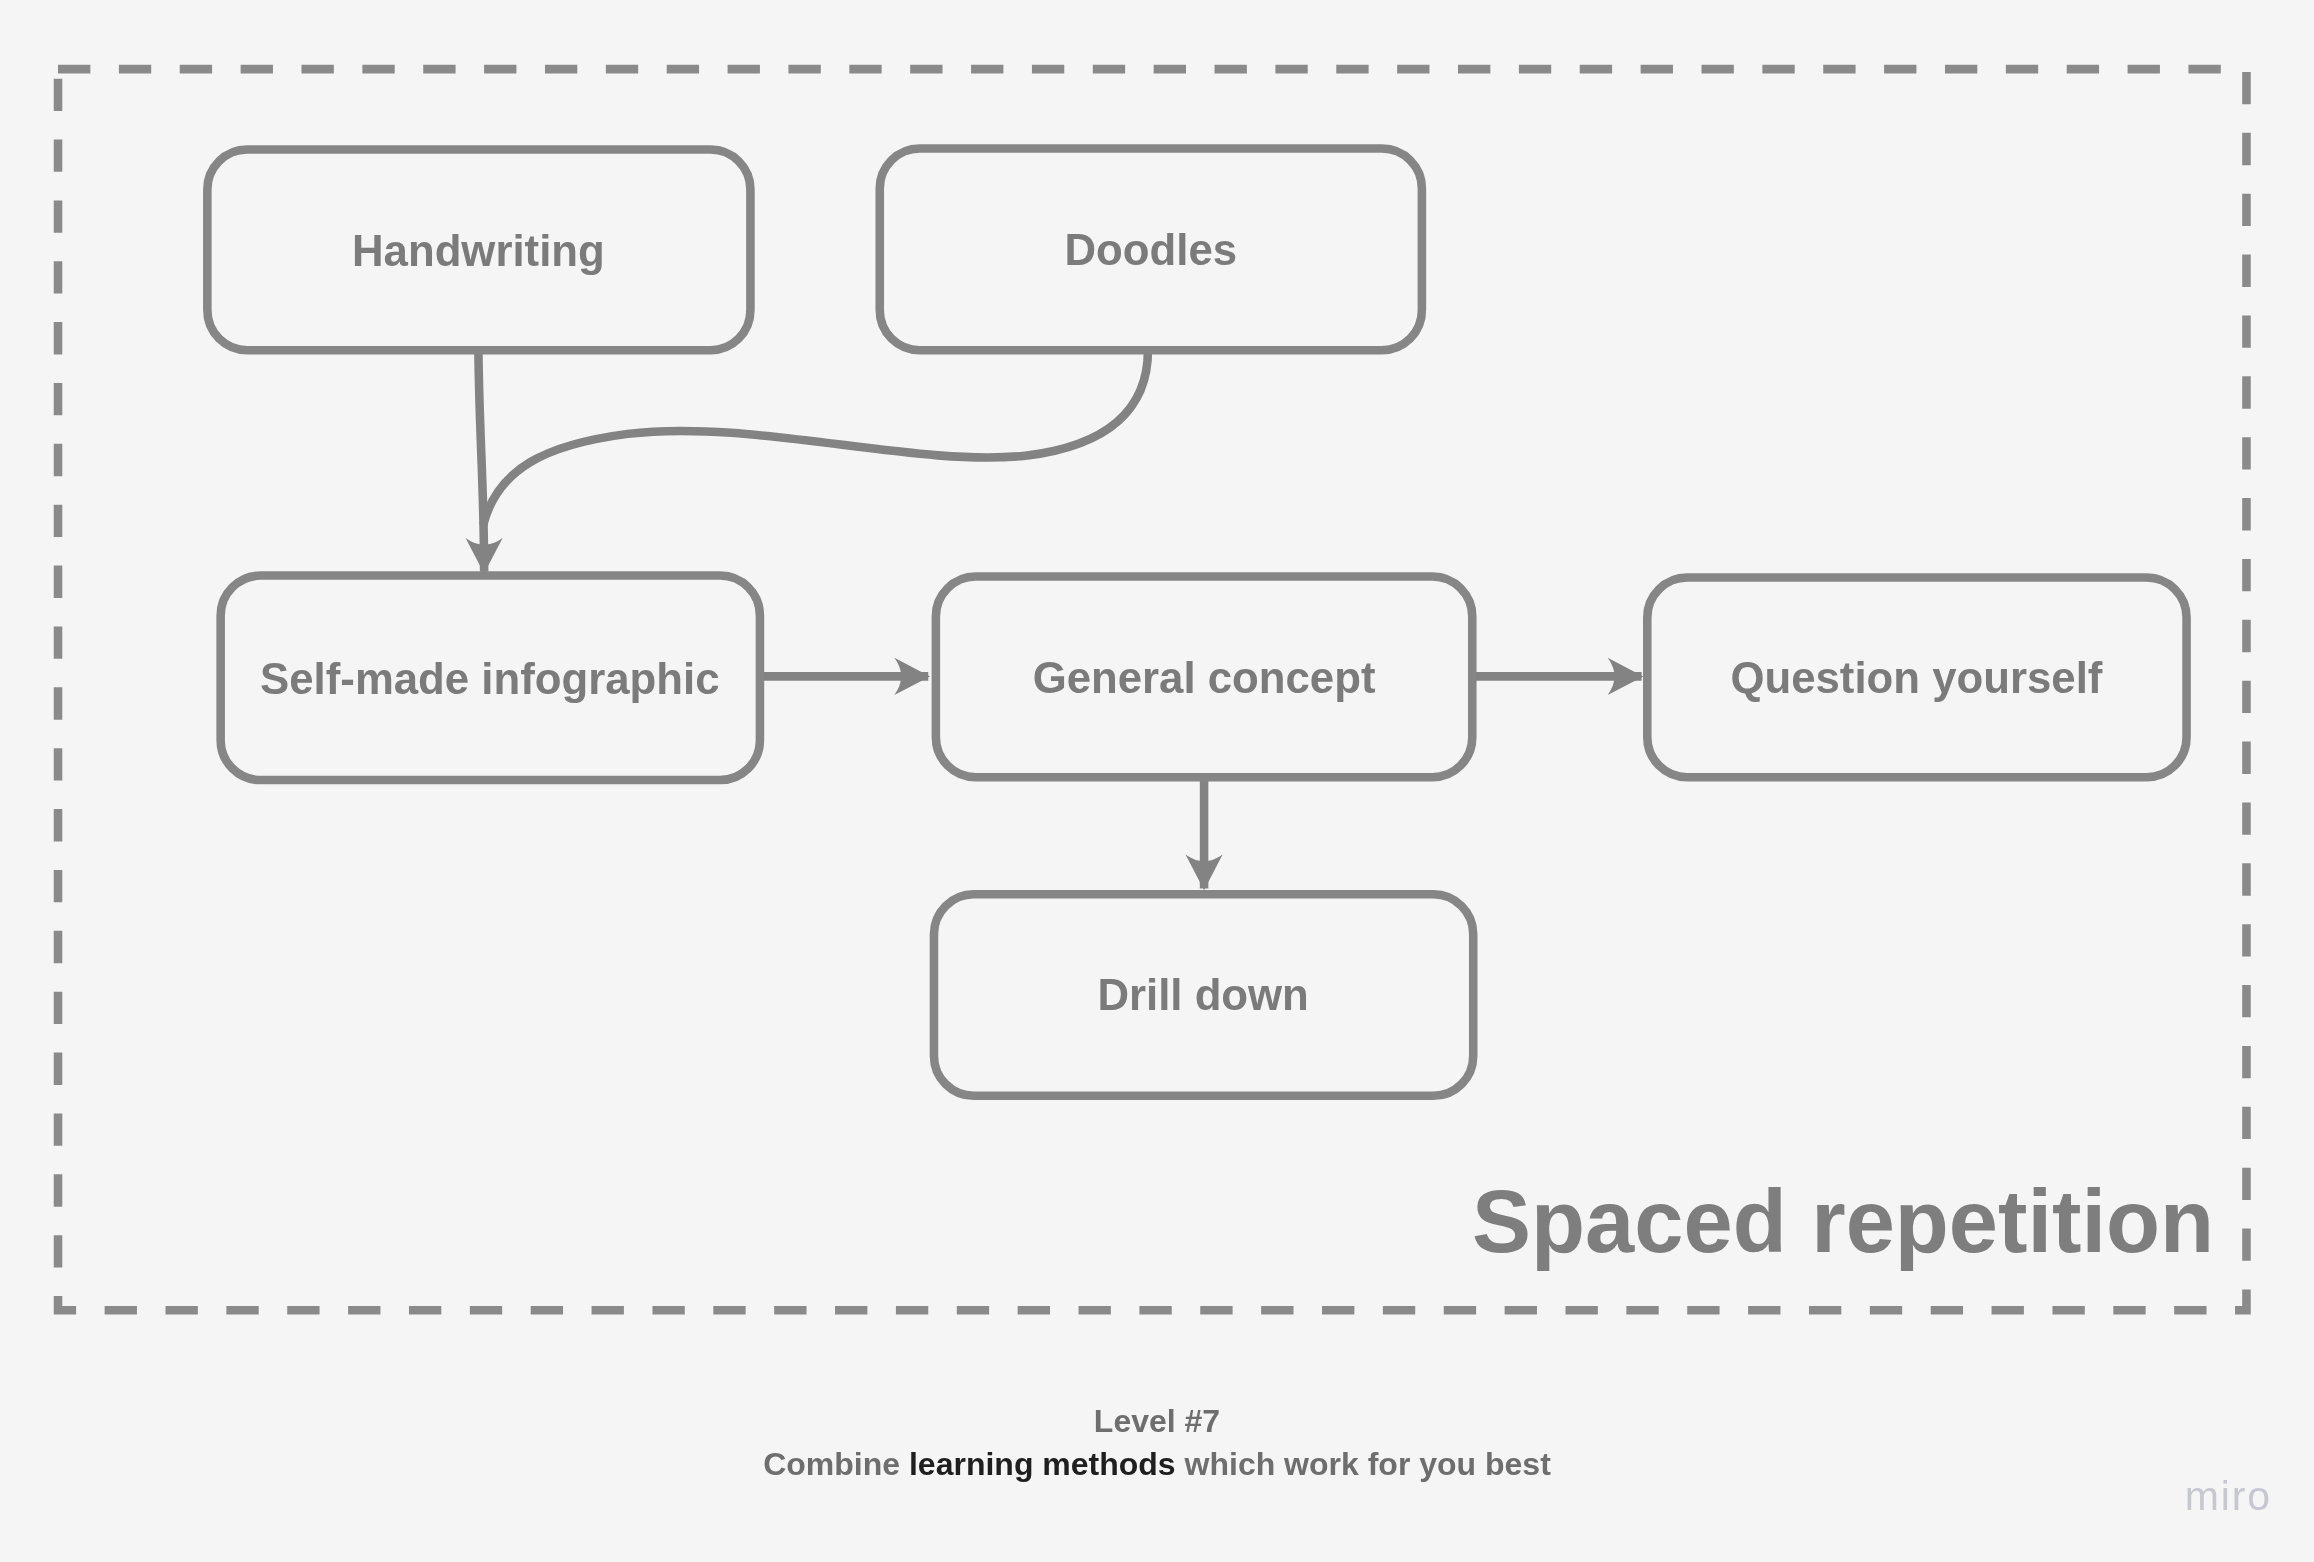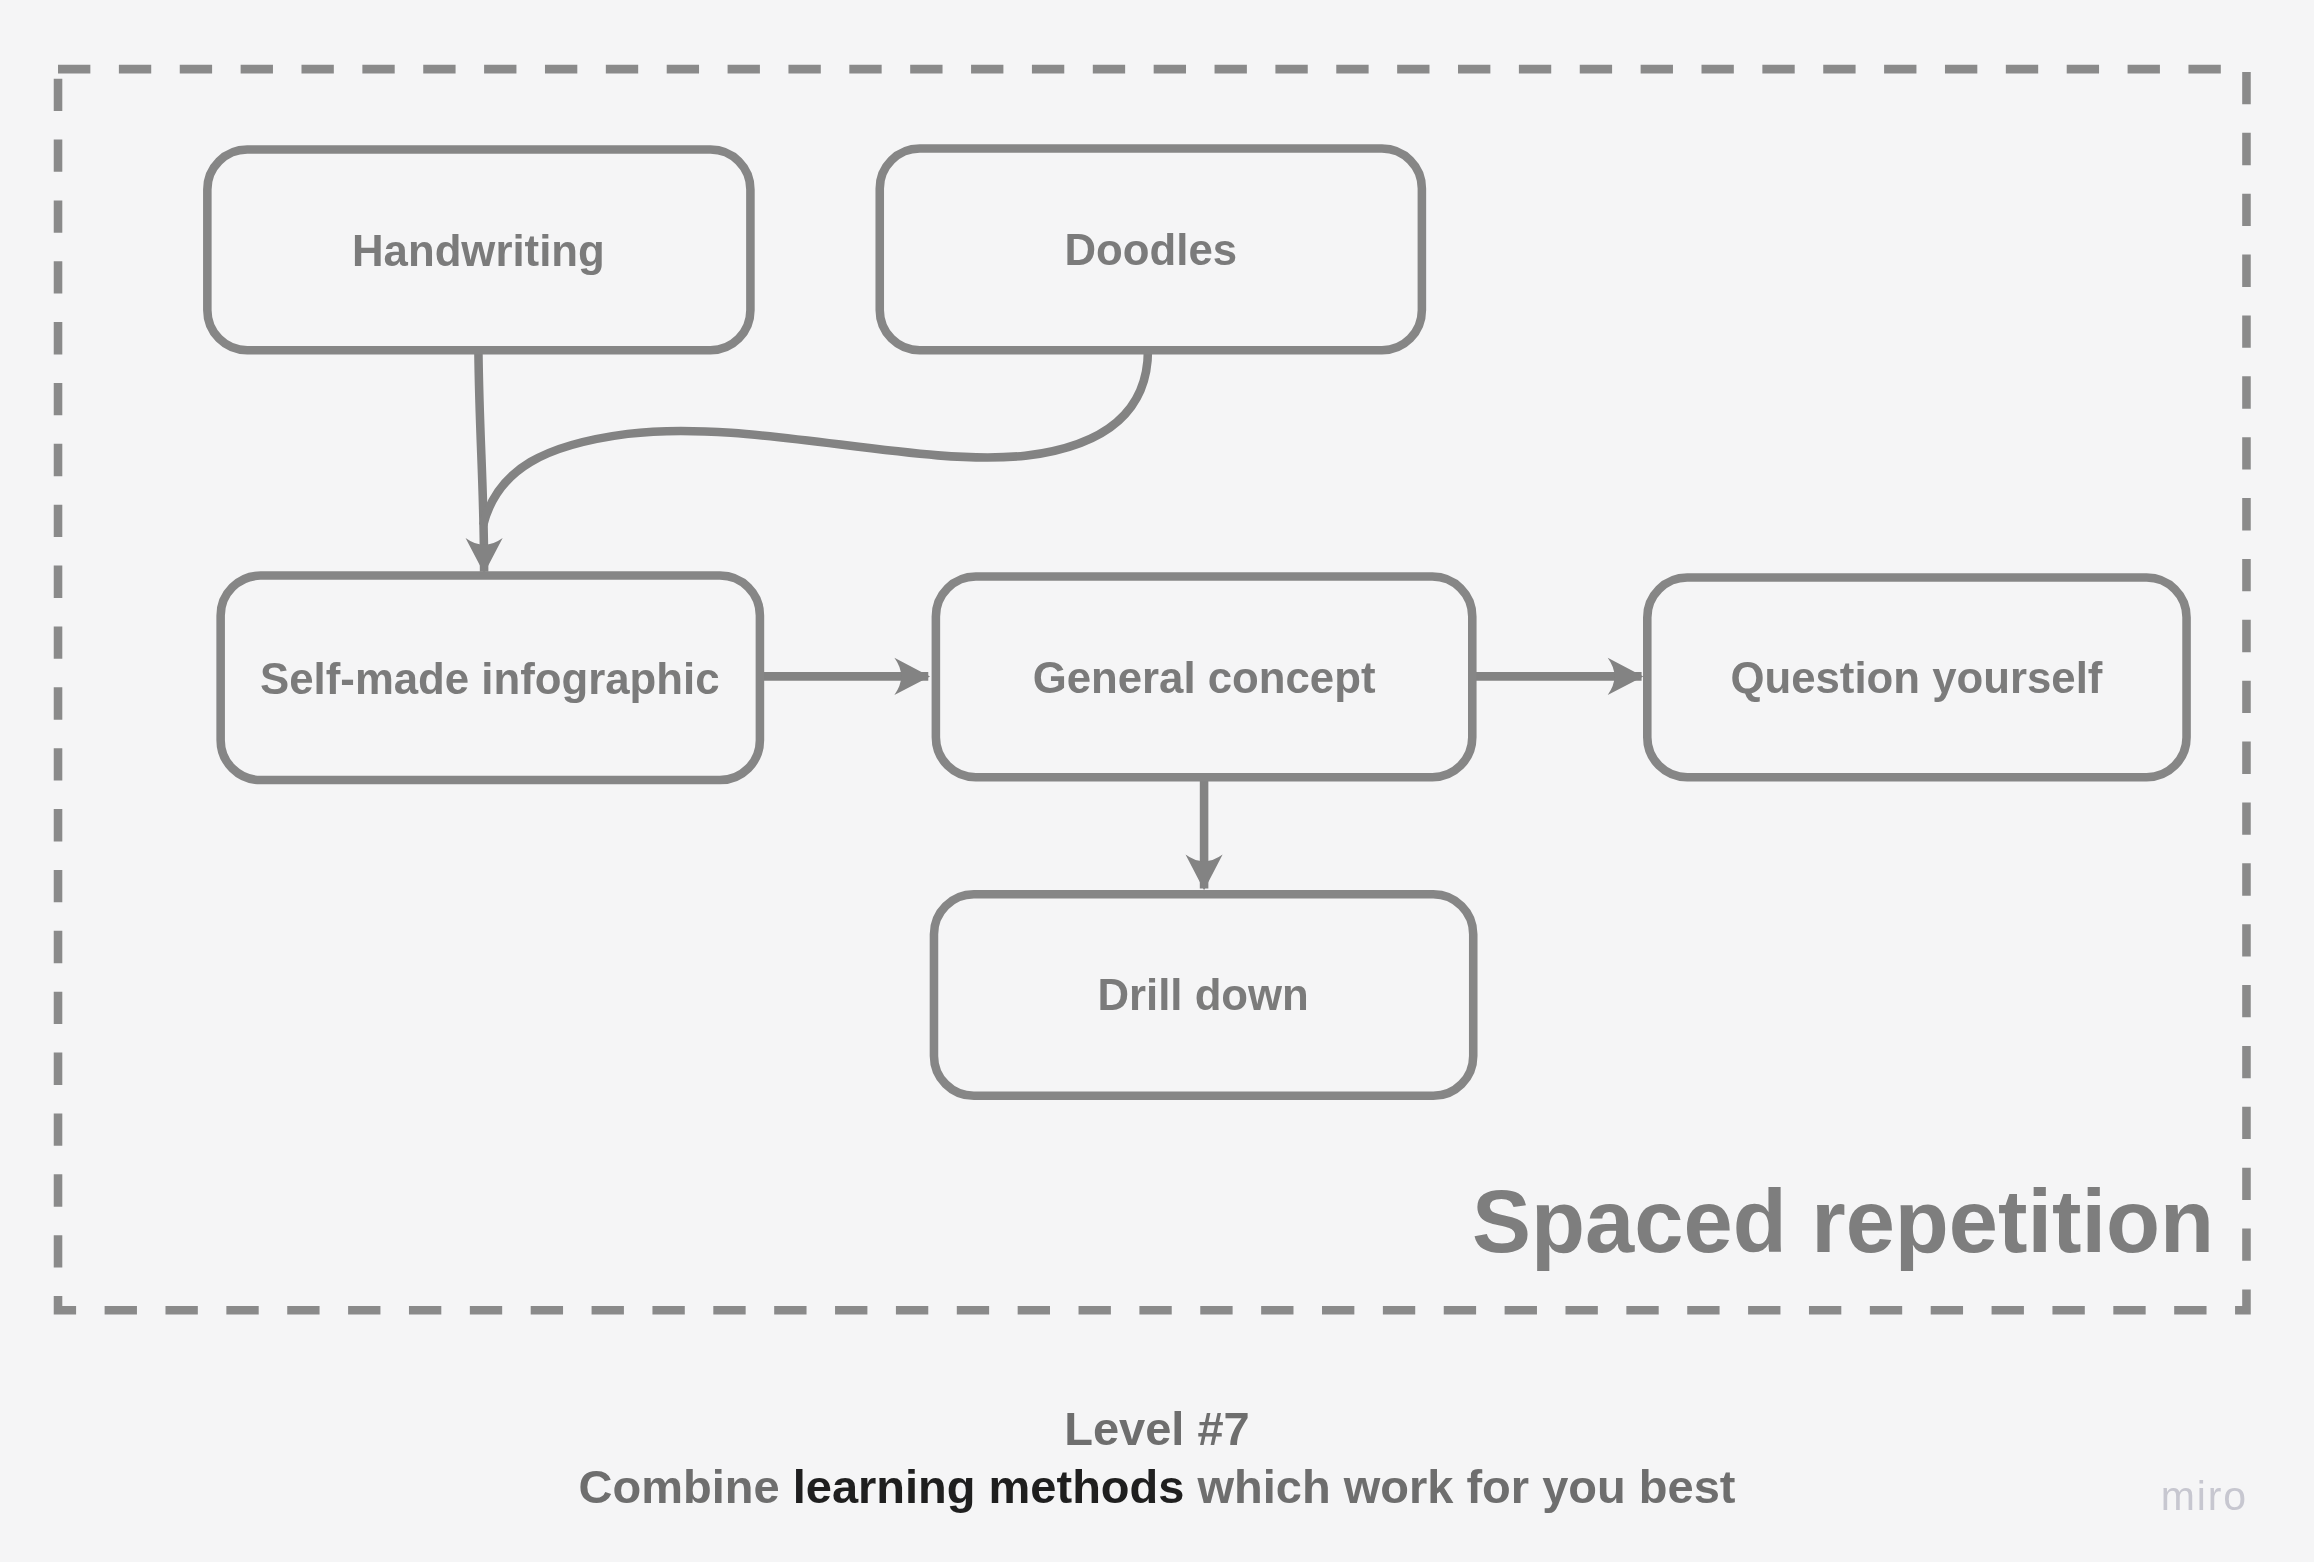--- a/index.html
+++ b/index.html
@@ -49,29 +49,29 @@
     font-weight: 700;
     text-anchor: end;
   }
   .caption {
     position: absolute;
     left: 0;
     top: 1405px;
     width: 100%;
     text-align: center;
     color: #6e6e6e;
-    font-size: 47px;
+    font-size: 32px;
     font-weight: 700;
     line-height: 1;
   }
   .caption-line2 { margin-top: 11px; }
   .caption-highlight { color: #1f1f1f; }
   .watermark {
     position: absolute;
-    right: 66px;
+    right: 42px;
     top: 1473px;
     color: #c7c7d0;
     font-size: 41px;
     font-weight: 500;
     letter-spacing: 1.9px;
   }
 </style>
 </head>
 <body>
 

